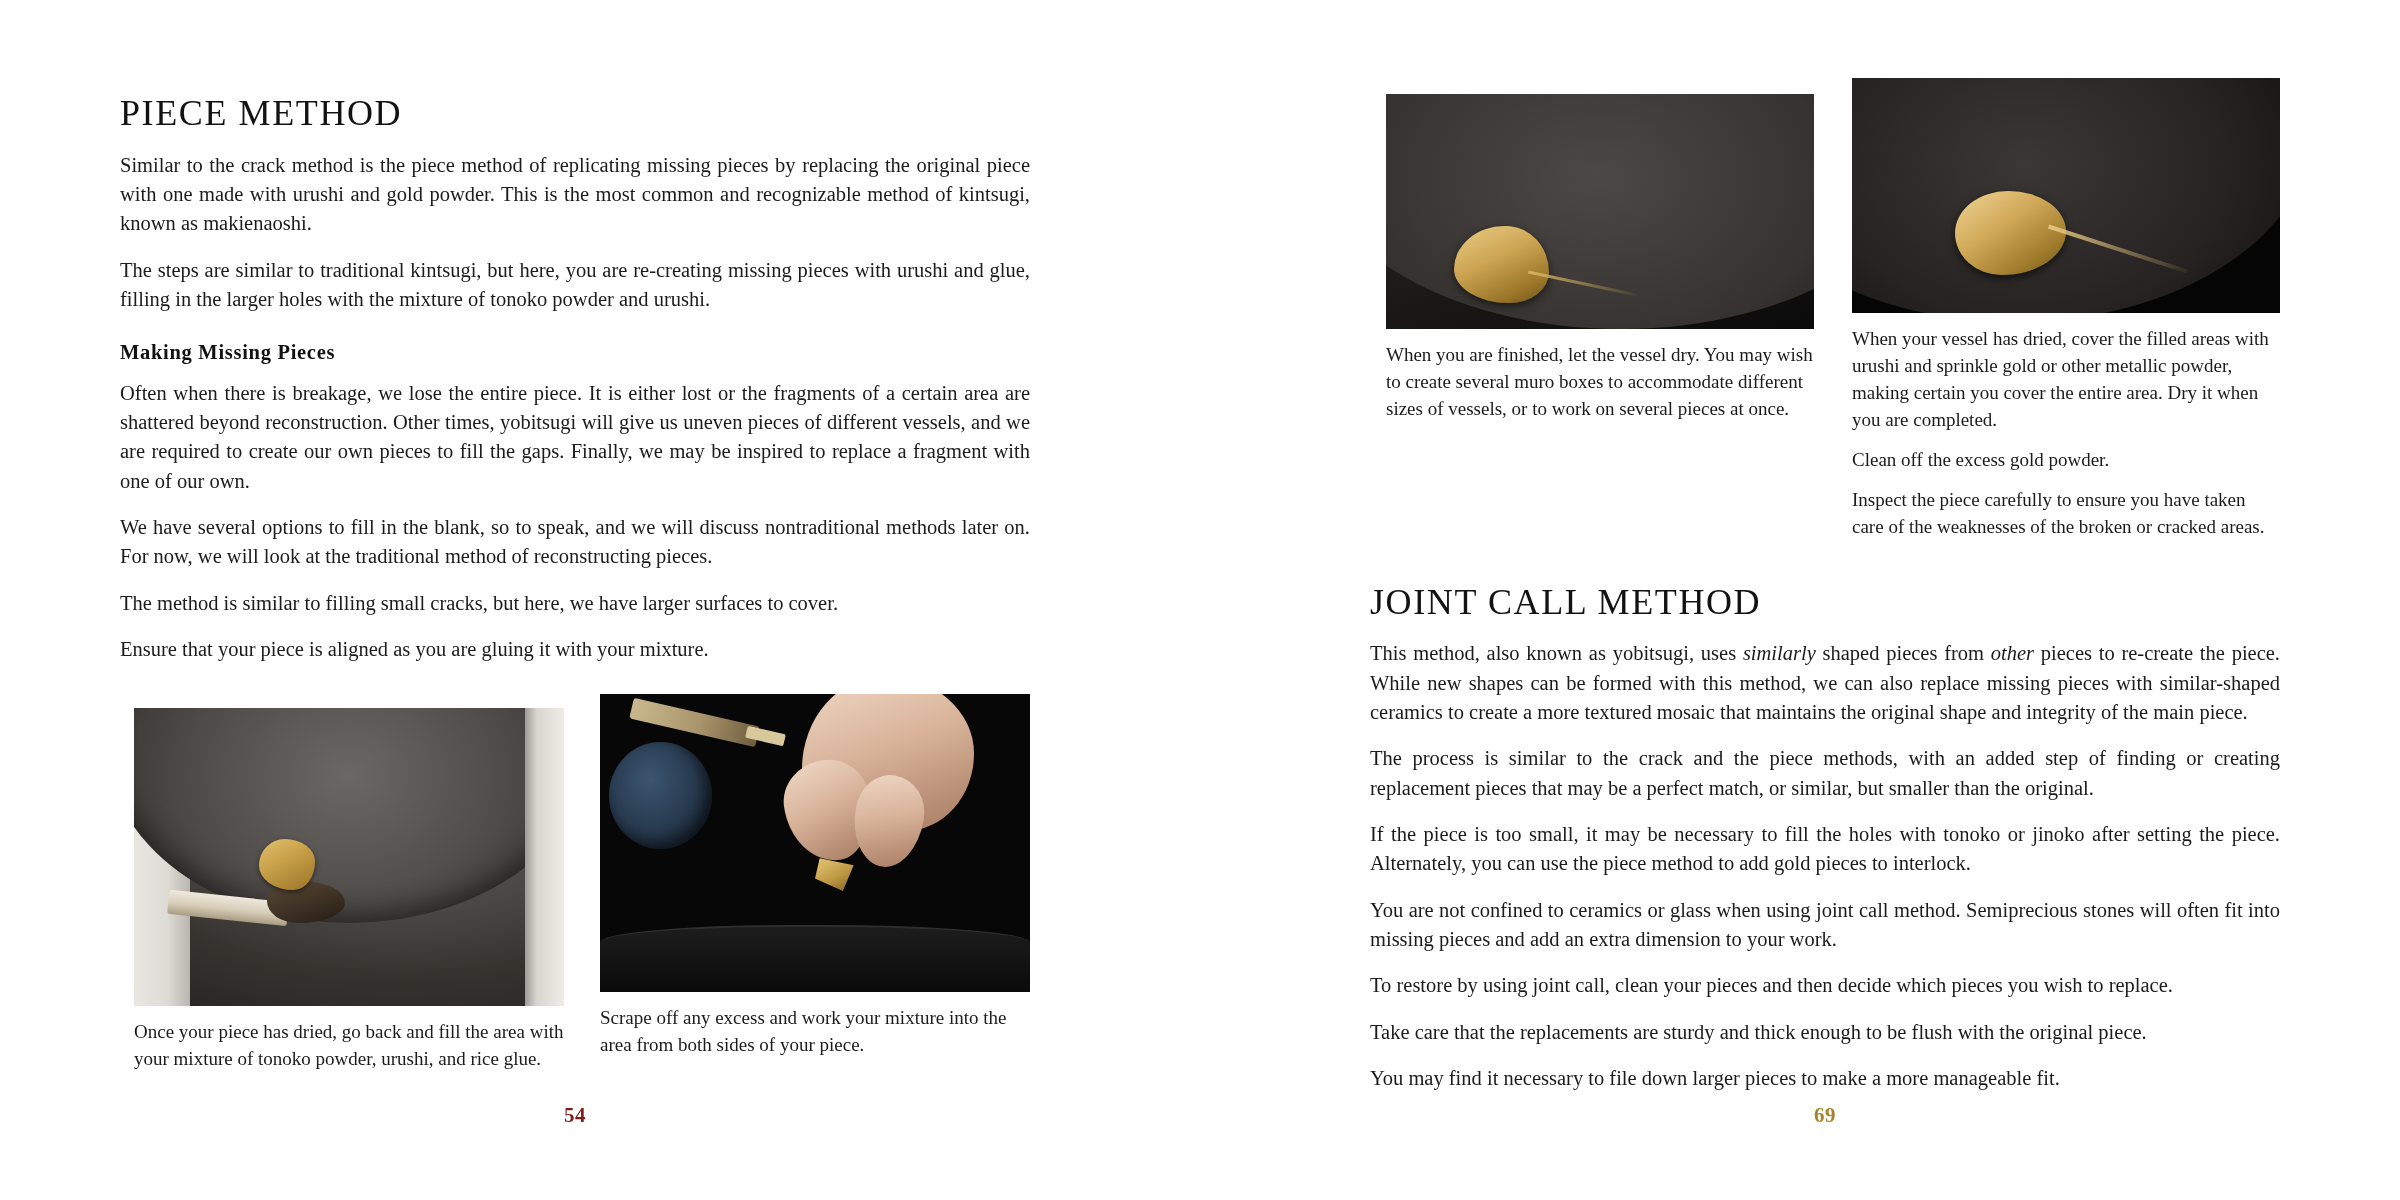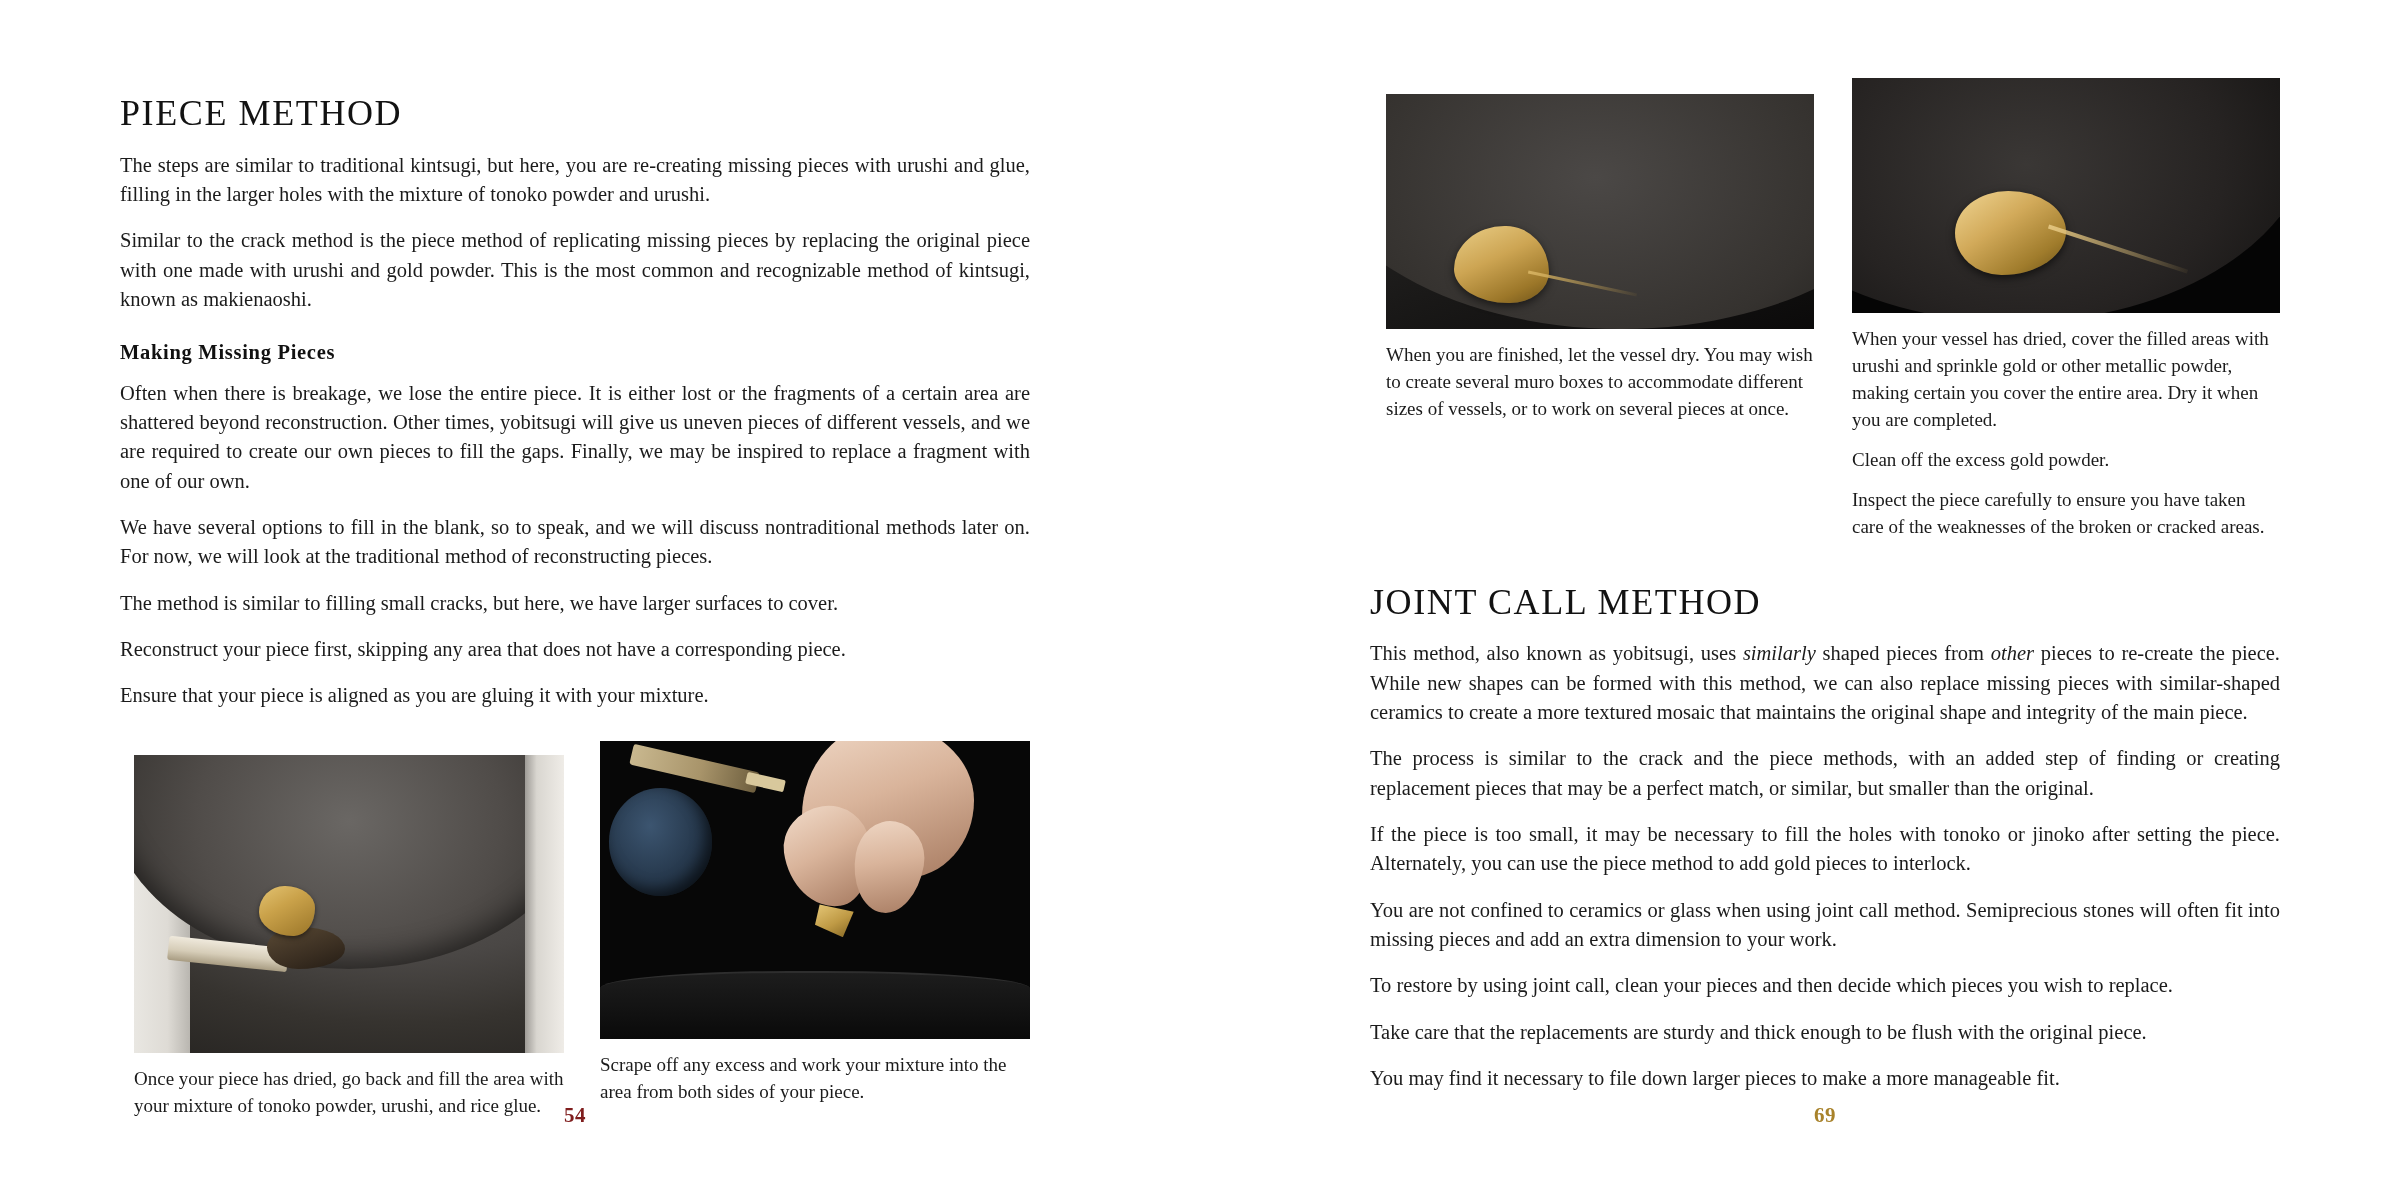--- a/index.html
+++ b/index.html
@@ -274,29 +274,28 @@
 <body style="background: rgb(255, 255, 255); color: rgb(27, 27, 27);">
 
 <div class="spread">
 
   <div class="page page-left">
     <div class="page-inner">
 
       <div style="padding-top:78px;">
         <h1 class="section-title">PIECE METHOD</h1>
 
+        <p class="body">Similar to the crack method is the piece method of replicating missing pieces by replacing the original piece with one made with urushi and gold powder. This is the most common and recognizable method of kintsugi, known as makienaoshi.</p>
         <p class="body">The steps are similar to traditional kintsugi, but here, you are re-creating missing pieces with urushi and glue, filling in the larger holes with the mixture of tonoko powder and urushi.</p>
-        <p class="body">Similar to the crack method is the piece method of replicating missing pieces by replacing the original piece with one made with urushi and gold powder. This is the most common and recognizable method of kintsugi, known as makienaoshi.</p>
 
         <h2 class="sub-title">Making Missing Pieces</h2>
 
         <p class="body">Often when there is breakage, we lose the entire piece. It is either lost or the fragments of a certain area are shattered beyond reconstruction. Other times, yobitsugi will give us uneven pieces of different vessels, and we are required to create our own pieces to fill the gaps. Finally, we may be inspired to replace a fragment with one of our own.</p>
         <p class="body">We have several options to fill in the blank, so to speak, and we will discuss nontraditional methods later on. For now, we will look at the traditional method of reconstructing pieces.</p>
         <p class="body">The method is similar to filling small cracks, but here, we have larger surfaces to cover.</p>
-        <p class="body">Reconstruct your piece first, skipping any area that does not have a corresponding piece.</p>
         <p class="body">Ensure that your piece is aligned as you are gluing it with your mixture.</p>
 
         <div class="figure-row">
 
           <figure class="figure" style="margin:14px;">
             <div class="photo photo-tall ph-plate">
               <div class="table-l"></div>
               <div class="rim"></div>
               <div class="table-r"></div>
               <div class="tool"></div>

